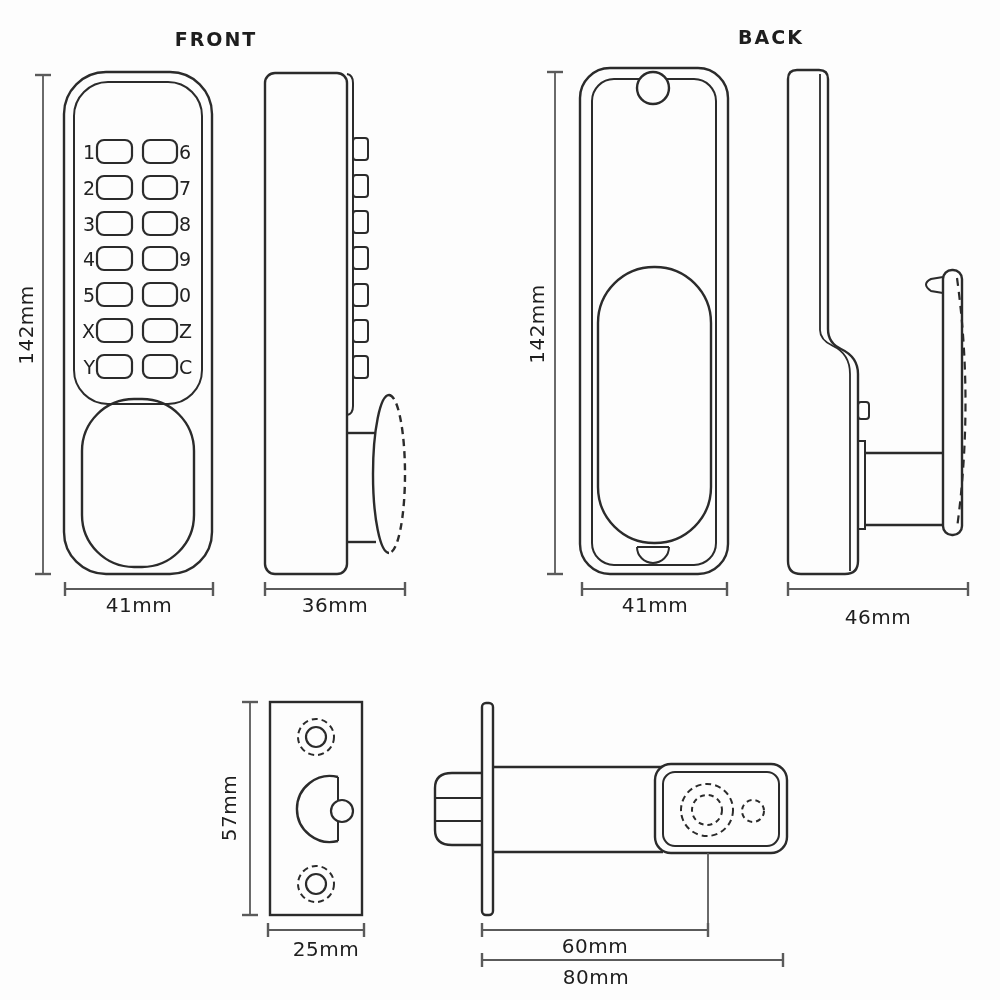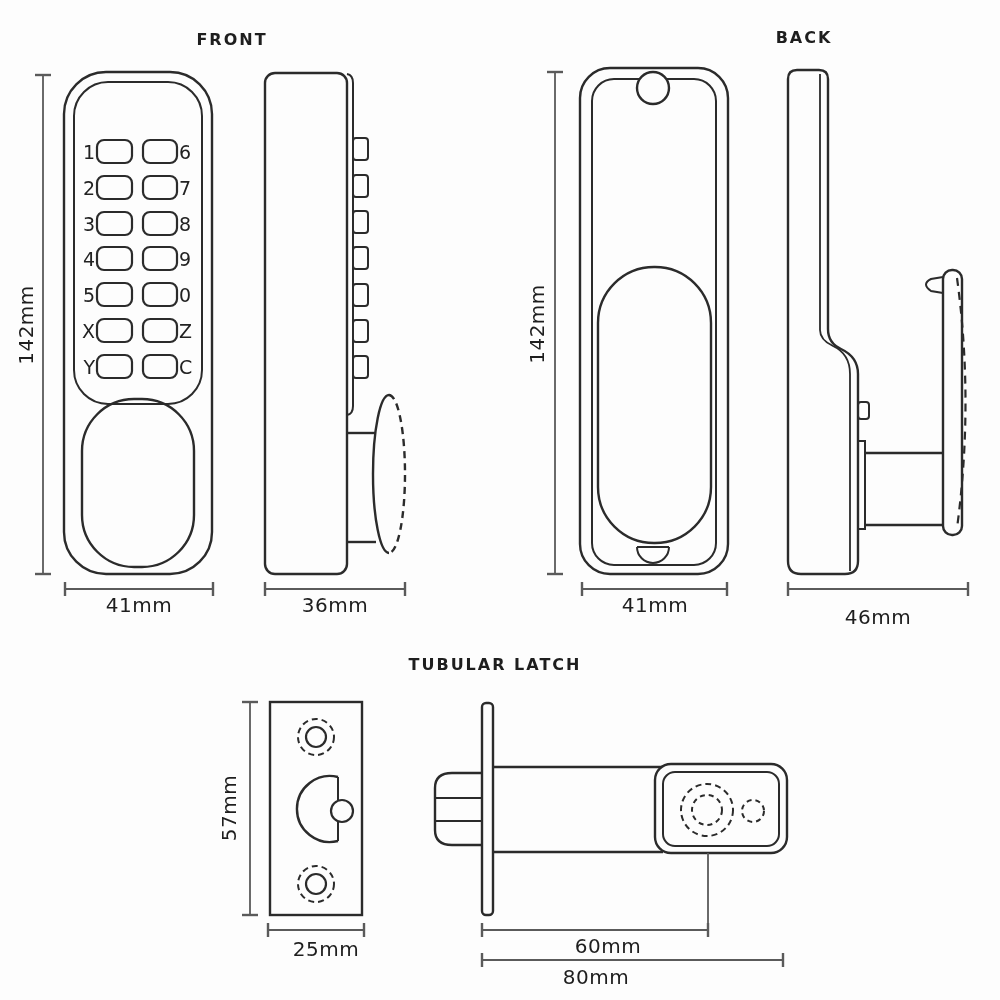--- a/index.html
+++ b/index.html
@@ -2,22 +2,22 @@
 <html><head>
 <meta charset="utf-8">
 <style>
   html,body{margin:0;padding:0;background:#ffffff;}
   #stage{position:relative;width:1000px;height:1000px;background:#fdfdfd;overflow:hidden;
          font-family:"DejaVu Sans",sans-serif;}
   svg{position:absolute;left:0;top:0;}
   .lbl{position:absolute;transform:translate(-50%,-50%);font-size:20px;color:#1e1e1e;
        white-space:nowrap;letter-spacing:0.5px;}
   .lbl.rot{transform:translate(-50%,-50%) rotate(-90deg);}
-  .title{position:absolute;transform:translate(-50%,-50%);font-size:16px;font-weight:bold;
-         color:#1e1e1e;letter-spacing:2px;white-space:nowrap;margin-left:16px;}
+  .title{position:absolute;transform:translate(-50%,-50%);font-size:19px;font-weight:bold;
+         color:#1e1e1e;letter-spacing:2px;white-space:nowrap;}
   .key{position:absolute;font-size:19px;color:#222;white-space:nowrap;}
   .key.left{transform:translate(-100%,-50%);}
   .key.right{transform:translate(0,-50%);}
 </style>
 </head>
 <body>
 
 <div id="stage">
 
   <svg width="1000" height="1000" viewBox="0 0 1000 1000">
@@ -149,32 +149,31 @@
       <line x1="482" y1="923" x2="482" y2="937" stroke-width="2.4"></line>
       <line x1="708" y1="923" x2="708" y2="937" stroke-width="2.4"></line>
 
       <line x1="482" y1="960" x2="783" y2="960"></line>
       <line x1="482" y1="953" x2="482" y2="967" stroke-width="2.4"></line>
       <line x1="783" y1="953" x2="783" y2="967" stroke-width="2.4"></line>
     </g>
   </svg>
 
   <div class="title" style="left:216px;top:39px;">FRONT</div>
-  <div class="title" style="left:788px;top:37px;text-align:right;">BACK</div>
-  <div class="title" style="left:479px;top:664px;">TUBULAR LATCH</div>
+  <div class="title" style="left:771px;top:37px;text-align:right;">BACK</div>
 
   <div class="lbl rot" style="left:26px;top:325px;">142mm</div>
   <div class="lbl" style="left:139px;top:605px;">41mm</div>
   <div class="lbl" style="left:335px;top:605px;">36mm</div>
   <div class="lbl rot" style="left:537px;top:324px;">142mm</div>
   <div class="lbl" style="left:655px;top:605px;">41mm</div>
   <div class="lbl" style="left:878px;top:605px;margin-top:12px;">46mm</div>
   <div class="lbl rot" style="left:229px;top:808px;">57mm</div>
   <div class="lbl" style="left:326px;top:949px;">25mm</div>
-  <div class="lbl" style="left:595px;top:946px;margin-left:13px;">60mm</div>
+  <div class="lbl" style="left:595px;top:946px;">60mm</div>
   <div class="lbl" style="left:596px;top:977px;">80mm</div>
 
   <div class="key left" style="left:95px;top:152px;">1</div>
   <div class="key right" style="left:179px;top:152px;">6</div>
   <div class="key left" style="left:95px;top:188px;">2</div>
   <div class="key right" style="left:179px;top:188px;">7</div>
   <div class="key left" style="left:95px;top:224px;">3</div>
   <div class="key right" style="left:179px;top:224px;">8</div>
   <div class="key left" style="left:95px;top:259px;">4</div>
   <div class="key right" style="left:179px;top:259px;">9</div>

